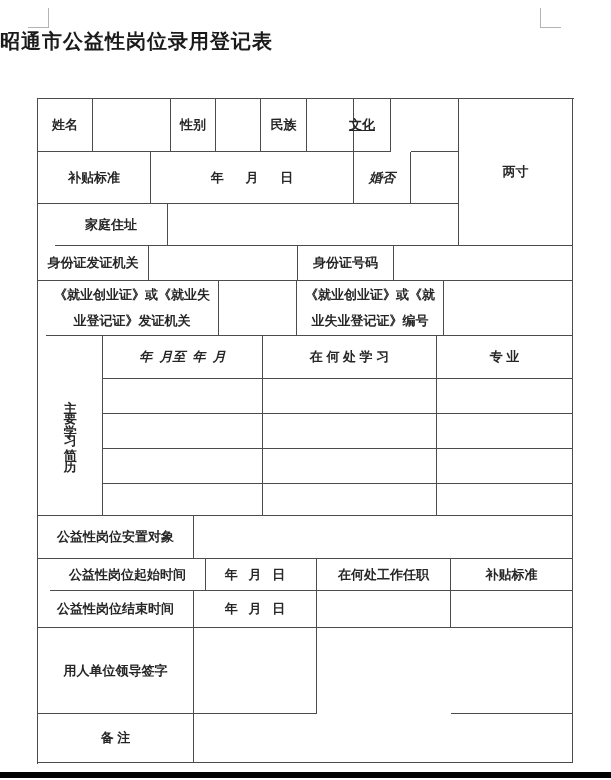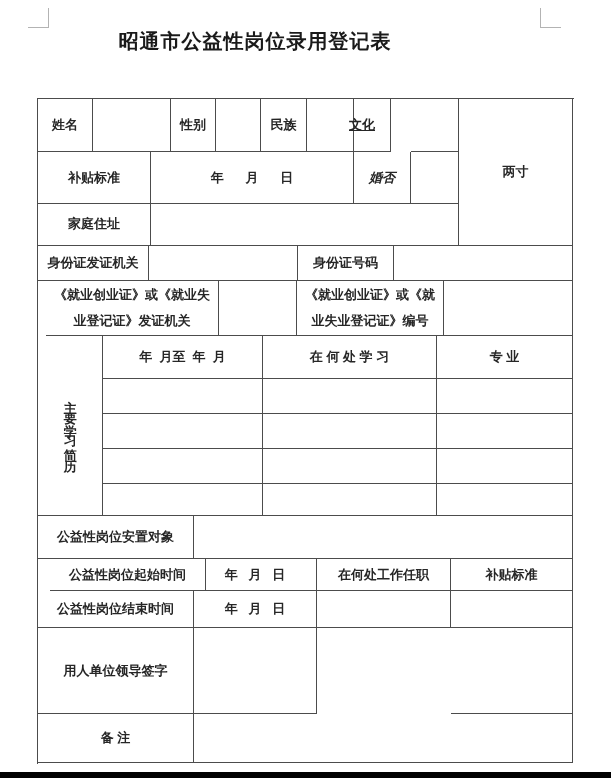--- a/index.html
+++ b/index.html
@@ -1,20 +1,20 @@
 <!DOCTYPE html>
 <html><head>
 <meta charset="utf-8">
 <style>
   :root{ --line:#4c4c4c; --ink:#262626; }
   html,body{ margin:0; padding:0; background:#ffffff; }
   body{ font-family:"Liberation Sans","DejaVu Sans",sans-serif; }
   .page{ position:relative; width:611px; height:780px; background:#ffffff; overflow:hidden; }
 
-  .doc-title{ position:absolute; left:0; top:28px; width:510px; text-align:center;
+  .doc-title{ position:absolute; left:0; top:28px; width:510px; text-align:left;
     font-size:20px; font-weight:bold; color:#1a1a1a; letter-spacing:1px; }
 
   .crop{ position:absolute; background:#b3b3b3; }
 
   .form-table{ position:absolute; left:37px; top:98px; width:536px; height:665px;
     border-left:1px solid var(--line); border-top:1px solid var(--line); }
 
   .cell{ position:absolute; box-sizing:border-box;
     border-right:1px solid var(--line); border-bottom:1px solid var(--line);
     display:flex; align-items:center; justify-content:center;
@@ -47,37 +47,37 @@
     <div class="cell" style="left:223px;top:0;width:46px;height:53px;">民族</div>
     <div class="cell" style="left:269px;top:0;width:47px;height:53px;"></div>
     <div class="cell" style="left:296px;top:0;width:57px;height:53px;text-decoration:underline;">文化</div>
     <div class="cell" style="left:373px;top:0;width:48px;height:53px;"></div>
 
     <div class="cell" style="left:0;top:53px;width:113px;height:52px;">补贴标准</div>
     <div class="cell" style="left:113px;top:53px;width:203px;height:52px;">年      月      日</div>
     <div class="cell" style="left:316px;top:53px;width:57px;height:52px;font-style:italic;">婚否</div>
     <div class="cell" style="left:373px;top:53px;width:48px;height:52px;"></div>
 
-    <div class="cell" style="left:0;top:105px;width:113px;height:42px;font-family:Liberation Mono, monospace;">家庭住址</div>
+    <div class="cell" style="left:17px;top:105px;width:113px;height:42px;">家庭住址</div>
     <div class="cell" style="left:113px;top:105px;width:308px;height:42px;"></div>
 
     <div class="cell" style="left:421px;top:0;width:114px;height:147px;">两寸</div>
 
     <div class="cell" style="left:0;top:147px;width:111px;height:35px;">身份证发证机关</div>
     <div class="cell" style="left:111px;top:147px;width:149px;height:35px;"></div>
     <div class="cell" style="left:260px;top:147px;width:96px;height:35px;">身份证号码</div>
     <div class="cell" style="left:356px;top:147px;width:179px;height:35px;"></div>
 
     <div class="cell wrap" style="left:8px;top:182px;width:173px;height:55px;">《就业创业证》或《就业失业登记证》发证机关</div>
     <div class="cell" style="left:173px;top:182px;width:86px;height:55px;"></div>
     <div class="cell wrap" style="left:259px;top:182px;width:147px;height:55px;">《就业创业证》或《就业失业登记证》编号</div>
     <div class="cell" style="left:406px;top:182px;width:129px;height:55px;"></div>
 
     <div class="cell vertical" style="left:0;top:237px;width:65px;height:180px;">主要学习简历</div>
-    <div class="cell" style="left:65px;top:237px;width:160px;height:43px;">年  月至  年  月</div>
+    <div class="cell" style="left:65px;top:237px;width:160px;height:43px;font-style:italic;">年  月至  年  月</div>
     <div class="cell" style="left:225px;top:237px;width:174px;height:43px;">在 何 处 学 习</div>
     <div class="cell" style="left:399px;top:237px;width:136px;height:43px;">专 业</div>
 
     <div class="cell" style="left:65px;top:280px;width:160px;height:35px;"></div>
     <div class="cell" style="left:225px;top:280px;width:174px;height:35px;"></div>
     <div class="cell" style="left:399px;top:280px;width:136px;height:35px;"></div>
 
     <div class="cell" style="left:65px;top:315px;width:160px;height:35px;"></div>
     <div class="cell" style="left:225px;top:315px;width:174px;height:35px;"></div>
     <div class="cell" style="left:399px;top:315px;width:136px;height:35px;"></div>

